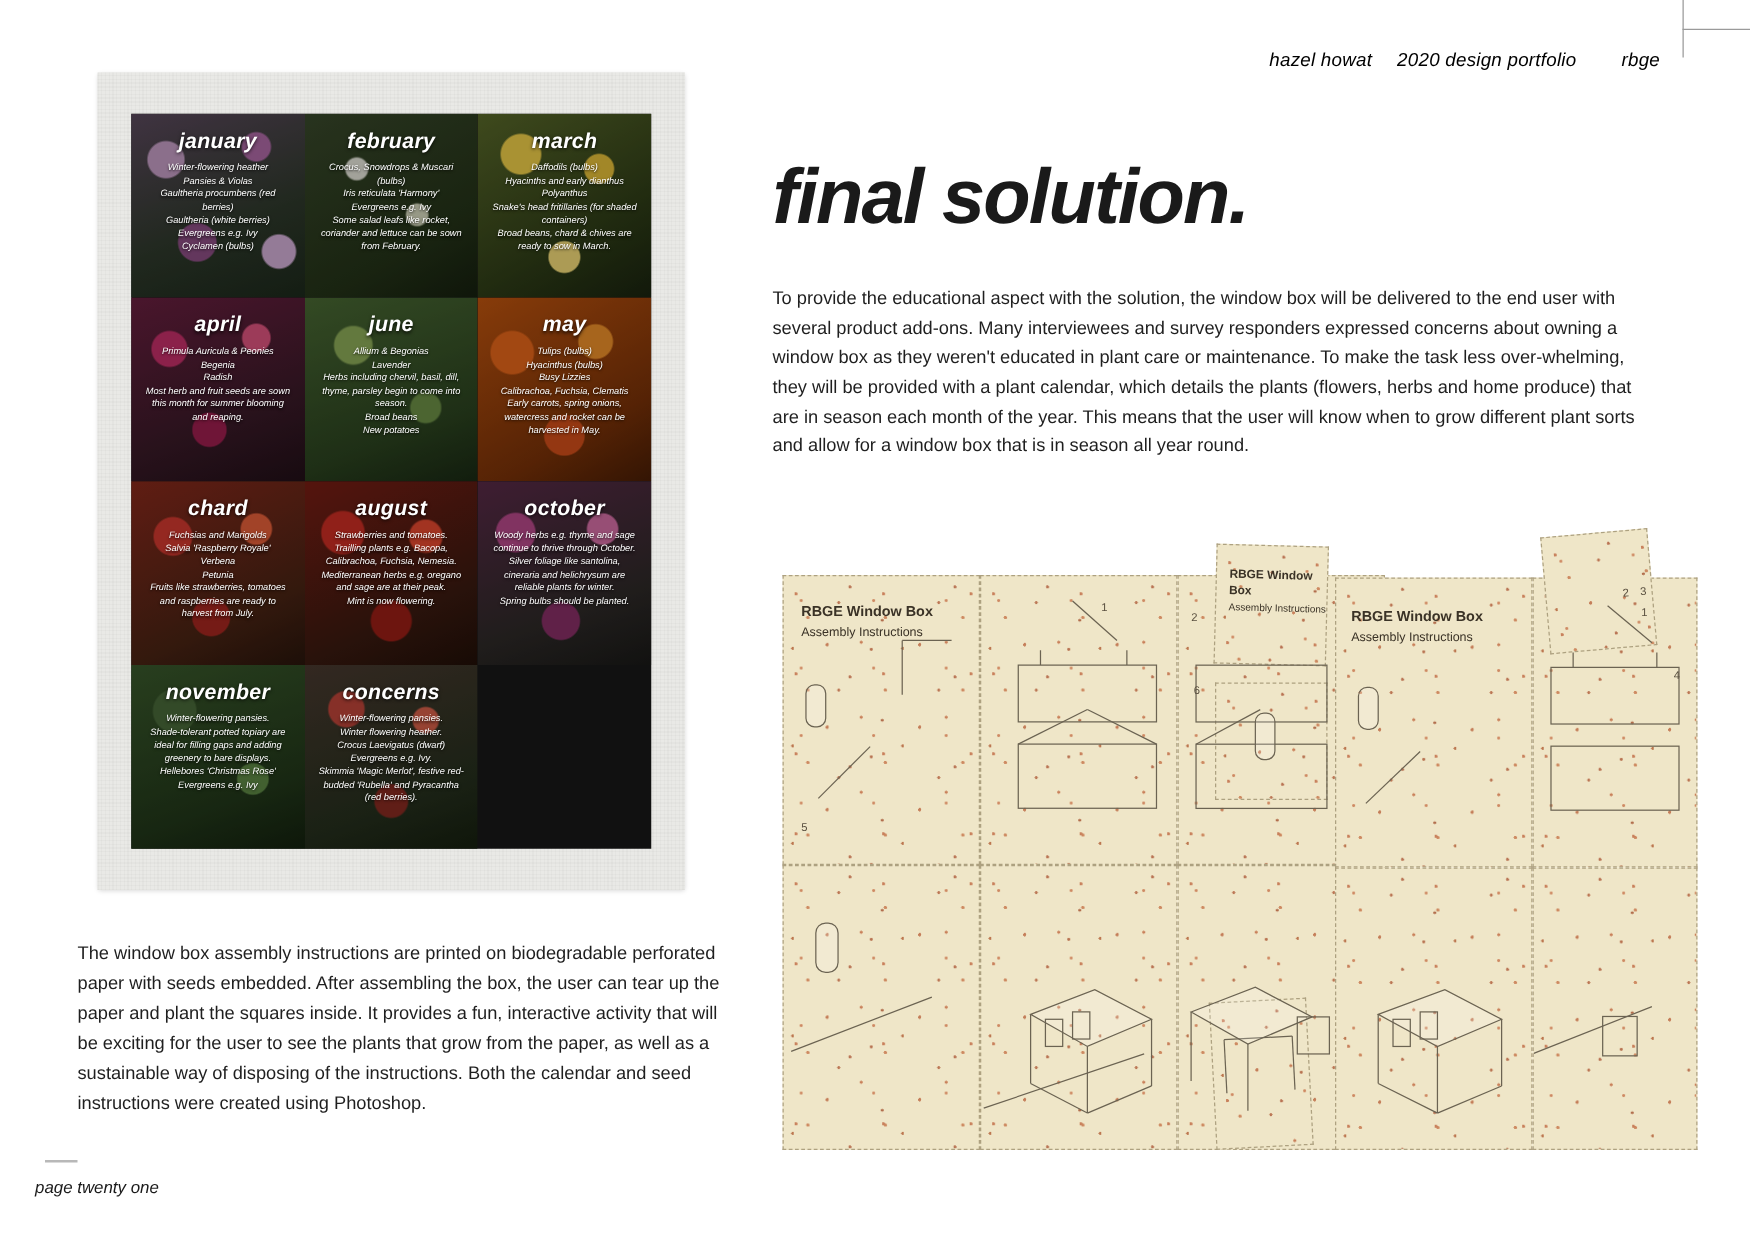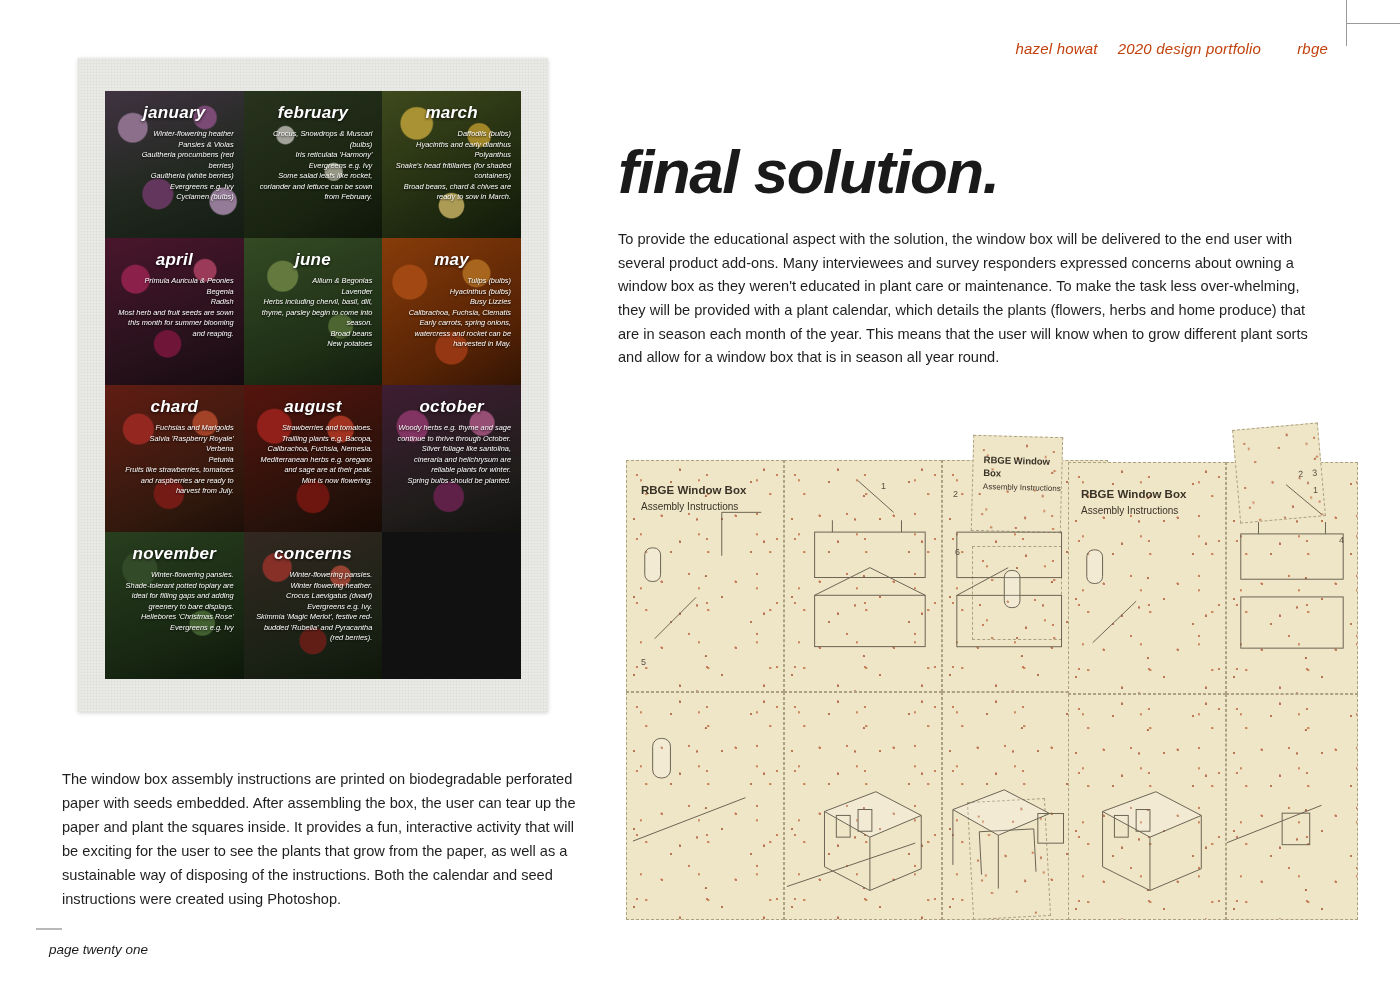--- a/index.html
+++ b/index.html
@@ -10,21 +10,21 @@
     position: relative;
     overflow: hidden;
   }
 
   
   .header {
     position: absolute; top: 40px; right: 72px;
     display: flex; align-items: center; gap: 0;
     font-style: italic;
     font-size: 15px;
-    color: #c2410c;
+    color: #000000;
     letter-spacing: .2px;
   }
   .header .hdr-name { margin-right: 20px; }
   .header .hdr-portfolio { margin-right: 36px; }
   .header .hdr-brand { }
 
   .corner-mark {
     position: absolute; top: 0; right: 0;
     width: 74px; height: 56px;
   }
@@ -60,21 +60,21 @@
     display: grid;
     grid-template-columns: repeat(3, 1fr);
     grid-template-rows: repeat(4, 1fr);
     background: #111;
   }
   .month {
     position: relative;
     overflow: hidden;
     color: #fff;
     padding: 12px 7px 8px;
-    text-align: right;
+    text-align: center;
     display: flex; flex-direction: column; align-items: center;
   }
   .month .photo {
     position: absolute; inset: 0;
     z-index: 0;
   }
   .month .veil {
     position: absolute; inset: 0;
     background: rgba(0,0,0,.30);
     z-index: 1;
@@ -152,53 +152,53 @@
       linear-gradient(160deg, #3a5a2c, #22381a 70%, #14220f); }
   .bg-dec { background:
       radial-gradient(circle at 24% 24%, #c0463a 0 9%, transparent 10%),
       radial-gradient(circle at 70% 30%, #d8604a 0 7%, transparent 8%),
       radial-gradient(circle at 50% 74%, #8a2c22 0 10%, transparent 11%),
       linear-gradient(160deg, #4a3a30, #26301e 70%, #16200f); }
 
   
   .headline {
     position: absolute;
-    left: 618px; top: 136px;
+    left: 618px; top: 122px;
     font-style: italic;
     font-weight: bold;
     font-size: 62px;
     letter-spacing: -1.5px;
     color: #1a1a1a;
   }
   .body-copy {
     position: absolute;
     left: 618px; top: 228px;
     width: 700px;
     font-size: 14.6px;
     line-height: 1.62;
     color: #1f1f1f;
   }
 
   
   .lower-copy {
     position: absolute;
-    left: 62px; top: 768px;
+    left: 62px; top: 752px;
     width: 530px;
     font-size: 14.6px;
     line-height: 1.64;
     color: #1f1f1f;
   }
 
   
   .footer-rule {
     position: absolute; left: 36px; top: 928px;
     width: 26px; height: 2px; background: #b8b8b8;
   }
   .footer-page {
-    position: absolute; left: 49px; top: 942px;
+    position: absolute; left: 28px; top: 942px;
     font-style: italic; font-size: 13.5px; color: #1a1a1a;
   }
 
   
   .sheets {
     position: absolute;
     left: 618px; top: 420px;
     width: 748px; height: 520px;
   }
   .sheet {

